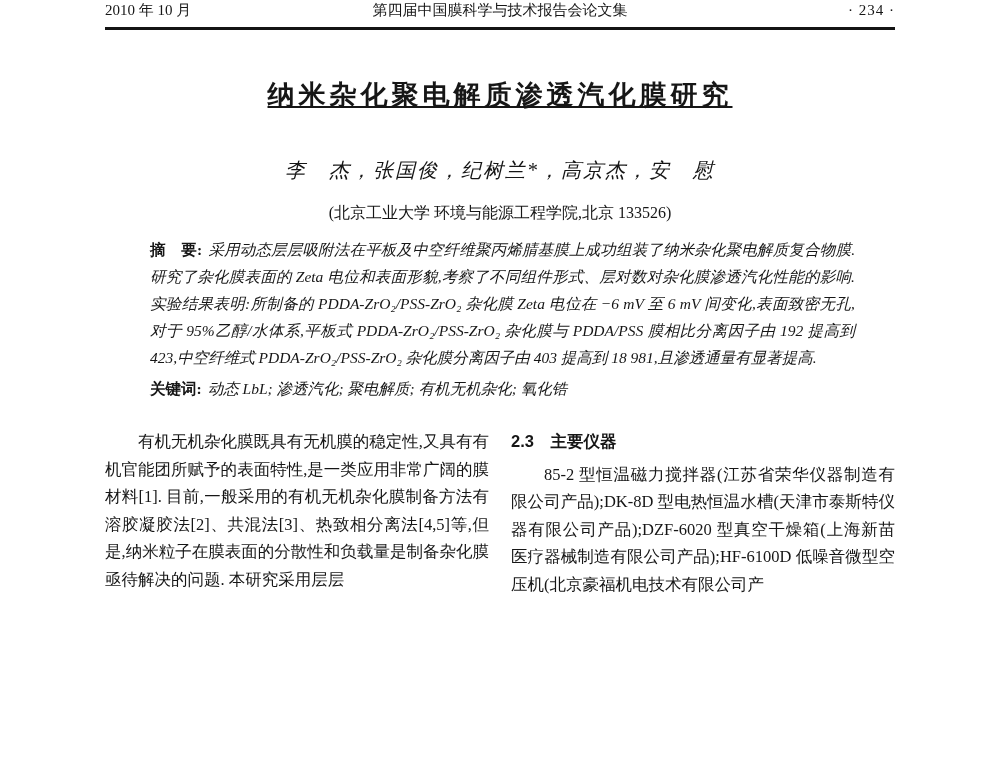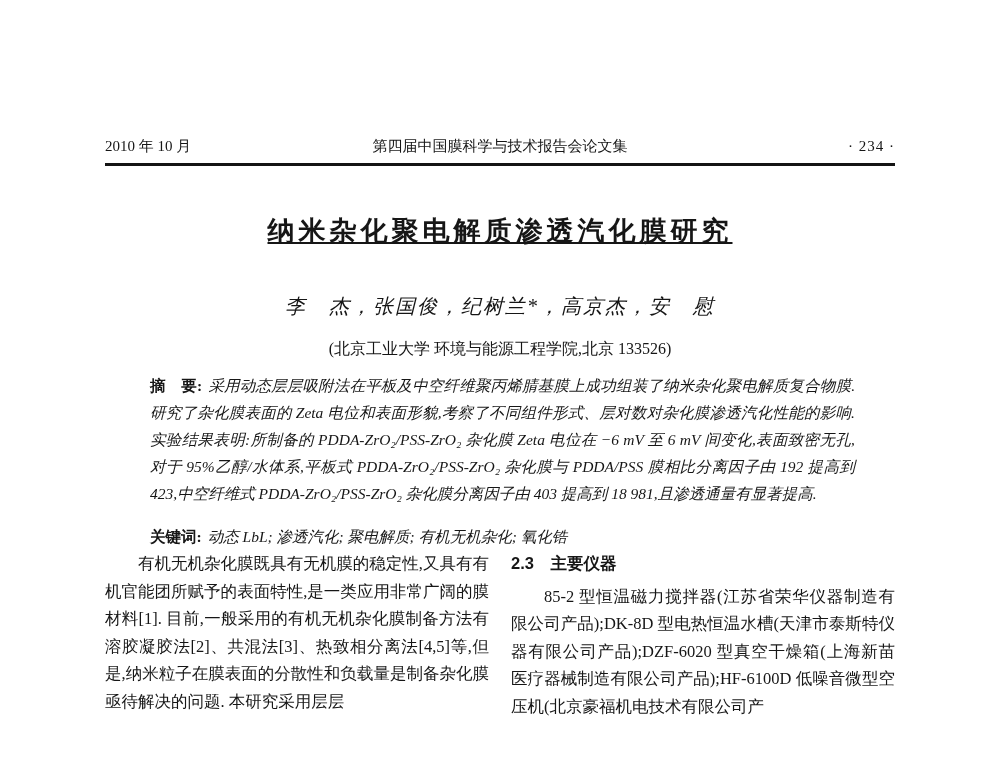--- a/index.html
+++ b/index.html
@@ -10,21 +10,20 @@
   body {
     width: 1000px;
     height: 760px;
     overflow: hidden;
     font-family: "Liberation Serif", "DejaVu Serif", serif;
     color: #161616;
   }
   .page {
     width: 790px;
     margin: 0 auto;
-    padding-top: 136px;
   }
   
   .page-header {
     display: flex;
     justify-content: space-between;
     align-items: baseline;
     font-size: 15px;
     line-height: 20px;
   }
   .page-header .center { text-align: center; flex: 1; }
@@ -61,29 +60,30 @@
   }
   
   .abstract, .keywords {
     margin-left: 45px;
     margin-right: 40px;
     font-size: 15.5px;
     line-height: 27px;
     text-align: justify;
   }
   .abstract { margin-top: 12px; }
-  .keywords { margin-top: 16px; }
+  .keywords { margin-top: 4px; }
   .abstract .label, .keywords .label {
     font-weight: 700;
     font-style: normal;
     padding-right: 6px;
   }
   .abstract .txt, .keywords .txt { font-style: italic; }
   
   .columns {
+    margin-top: 26px;
     display: flex;
     gap: 22px;
   }
   .col {
     flex: 1;
     font-size: 16.5px;
     line-height: 27.5px;
     text-align: justify;
   }
   .col p.indent {

